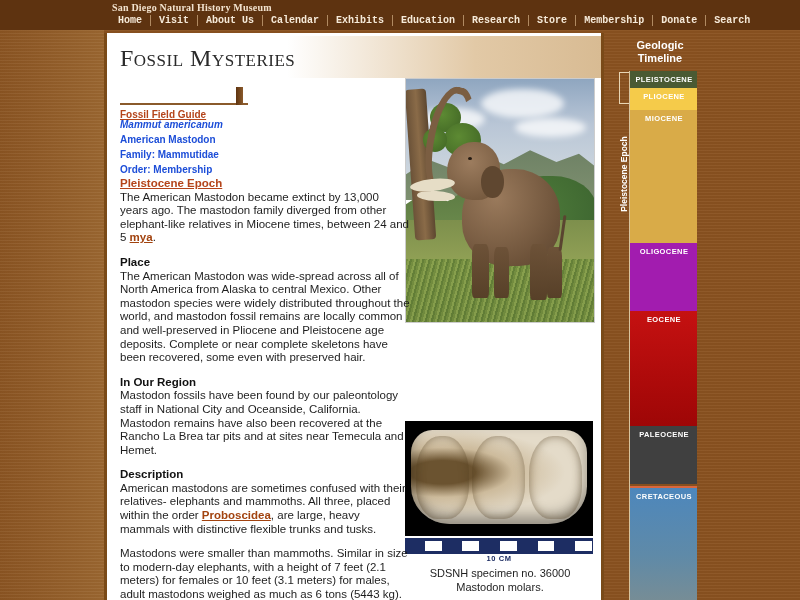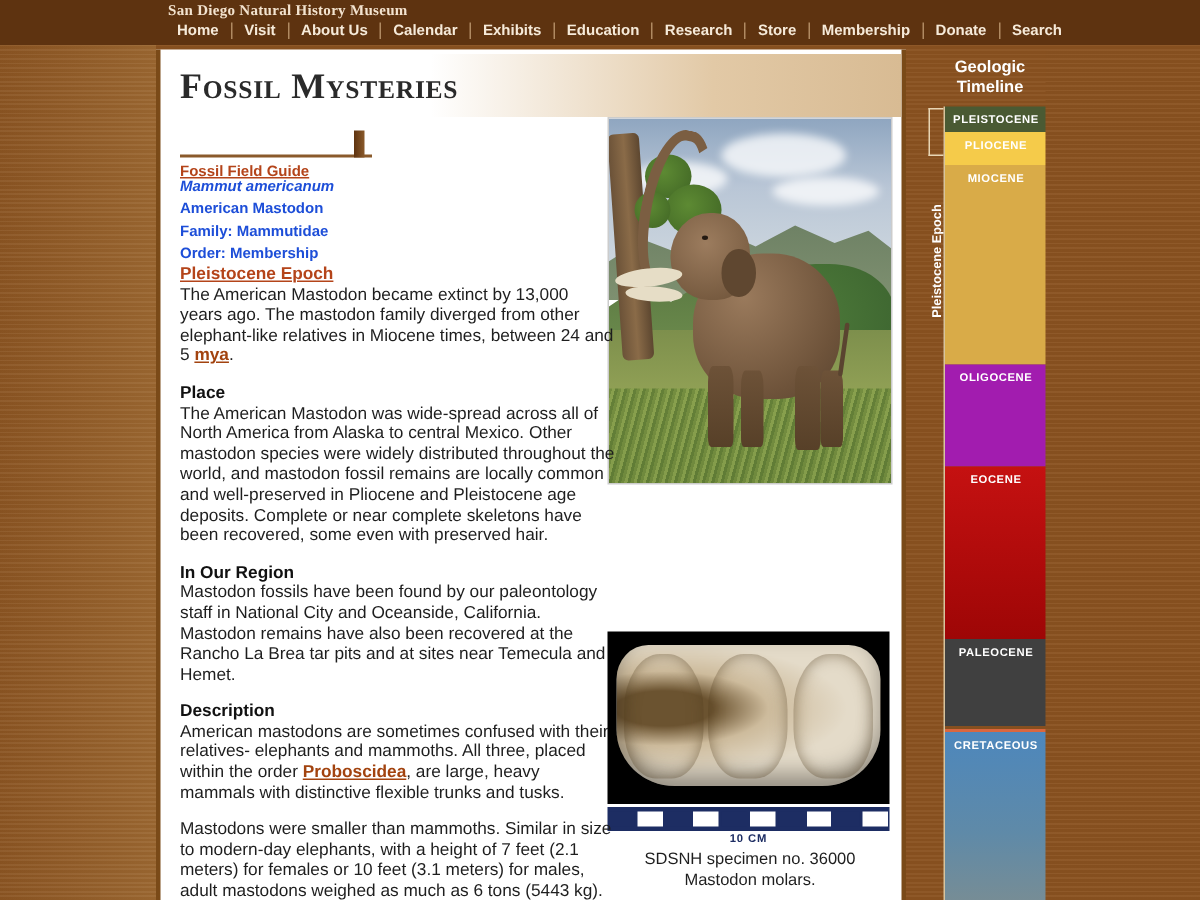--- a/index.html
+++ b/index.html
@@ -19,21 +19,21 @@
     position:absolute;left:112px;top:2px;
     font-family:"Liberation Serif",serif;
     font-size:10px;font-weight:bold;color:#f3e3cf;
     letter-spacing:.2px;white-space:nowrap;
   }
   #main-nav{
     position:absolute;left:110px;top:14px;
     display:flex;align-items:center;white-space:nowrap;
   }
   #main-nav .nav-item{
-    font-family:Liberation Sans, sans-serif;
+    font-family:Liberation Mono, monospace;
     font-size:10px;font-weight:bold;color:#f6ead9;
     padding:0 8px;text-decoration:none;cursor:pointer;
     line-height:13px;
   }
   #main-nav .nav-sep{
     width:1px;height:11px;background:#b08a62;
   }
   
   #brown-field{
     position:absolute;left:0;top:30px;width:800px;height:570px;
@@ -61,21 +61,20 @@
     box-sizing:border-box;
     overflow:hidden;
   }
   #site-title{
     position:absolute;left:13px;top:12px;
     font-family:"Liberation Serif",serif;
     font-size:24px;color:#2a2a2a;
     letter-spacing:.5px;
     font-variant:small-caps;
     white-space:nowrap;
-    font-weight:bold;
   }
   #title-fade{
     position:absolute;left:180px;top:3px;width:314px;height:42px;
     background:linear-gradient(to right,rgba(255,255,255,0) 0%,#e2c9a6 60%,#d8bb93 100%);
     z-index:0;
   }
   #site-title{z-index:2;}
   
   #field-guide-wrap{
     position:absolute;left:13px;top:53px;width:150px;

